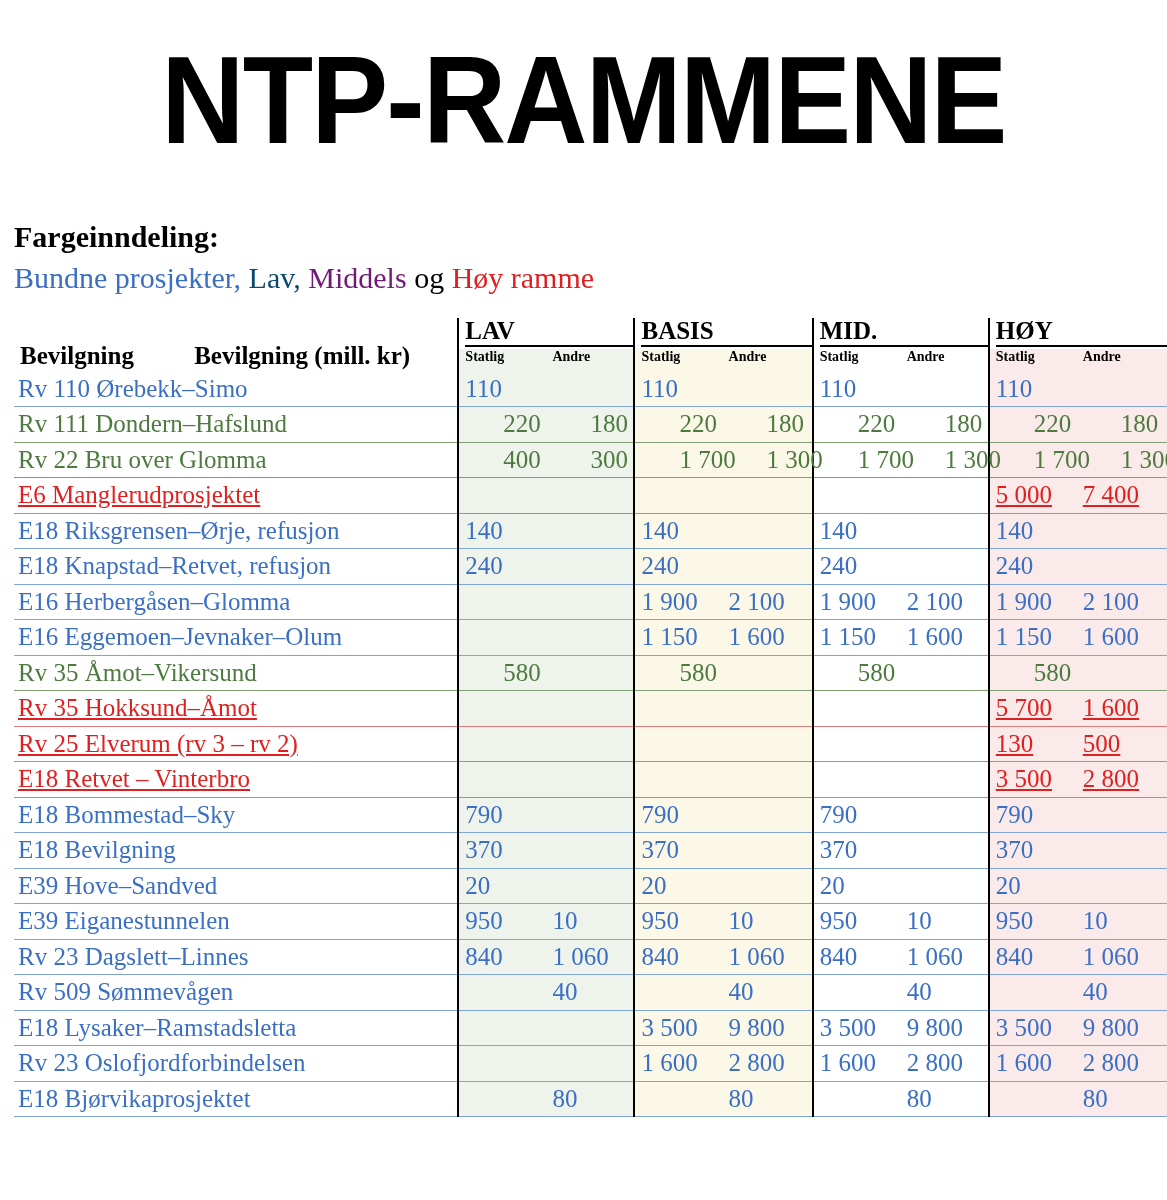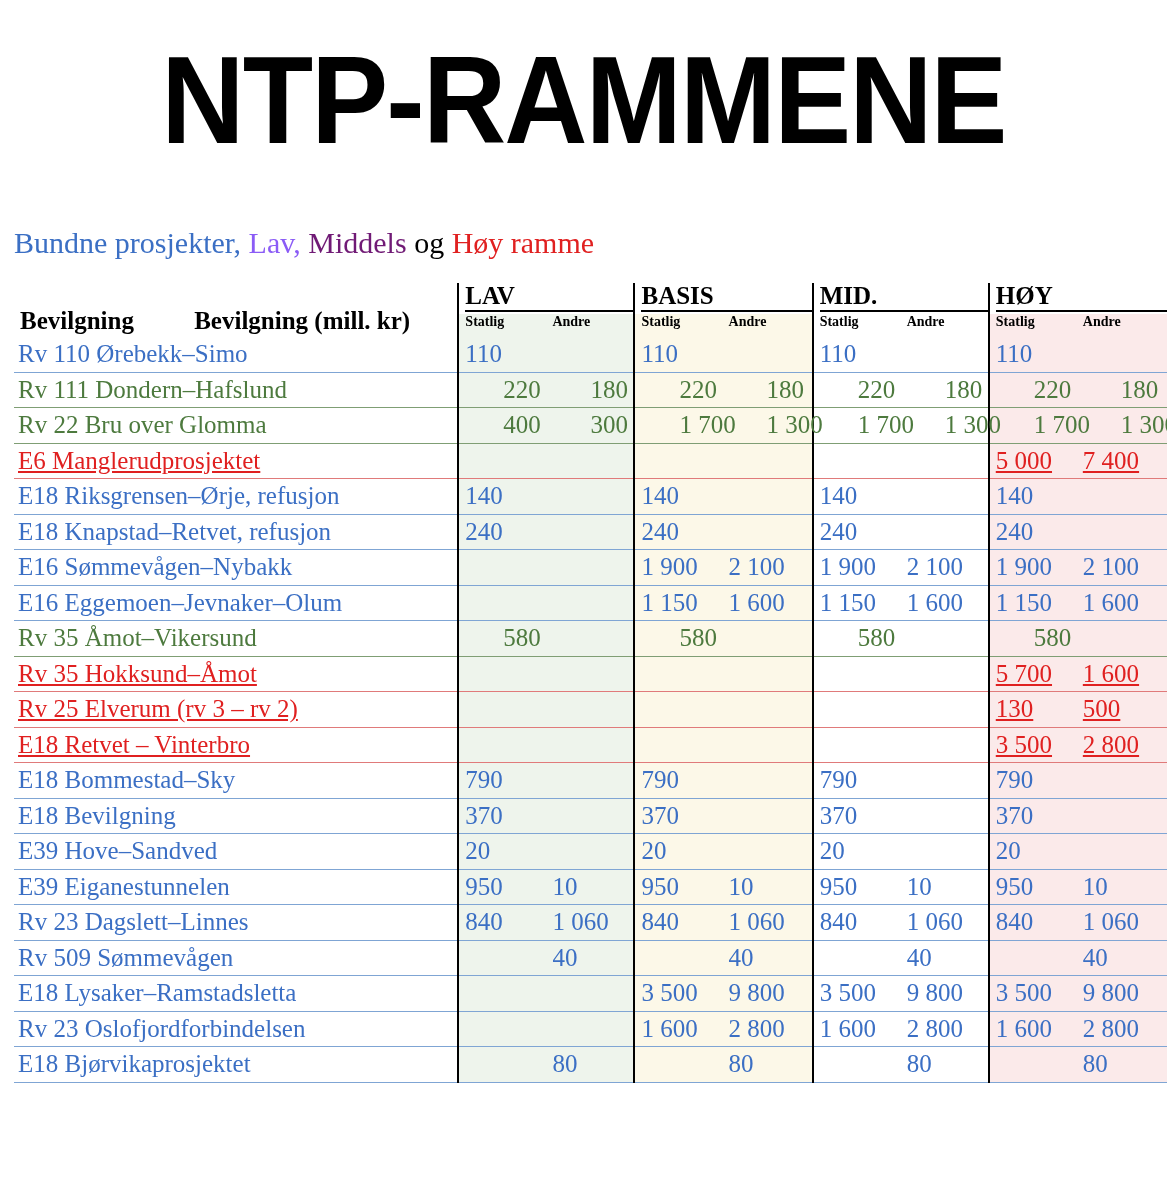--- a/index.html
+++ b/index.html
@@ -39,21 +39,21 @@
     font-size: 30px;
     line-height: 1.15;
   }
   .legend-line {
     font-family: "Liberation Serif", serif;
     font-size: 30px;
     line-height: 1.5;
     white-space: nowrap;
   }
   .c-bundne { color: #3b6fc4; }
-  .c-lav    { color: #8b5cf6; }
+  .c-lav    { color: #0c4a6e; }
   .c-middels{ color: #701a75; }
   .c-hoy    { color: #e02020; }
   .c-black  { color: #000; }
 
   table.main {
     border-collapse: collapse;
     width: 1153px;
     margin: 18px 0 0 14px;
     table-layout: fixed;
     font-family: "Liberation Serif", serif;
@@ -127,20 +127,21 @@
   td.vline-l { border-left: 2px solid #000; }
 </style>
 </head>
 <body>
 
 <div class="page">
 
   <h1 class="title">NTP-RAMMENE</h1>
 
   <div class="legend">
+    <div class="legend-title">Fargeinndeling:</div>
     <div class="legend-line">
       <span class="c-bundne">Bundne prosjekter,</span>
       <span class="c-lav">Lav,</span>
       <span class="c-middels">Middels</span>
       <span class="c-black">og</span>
       <span class="c-hoy">Høy ramme</span>
     </div>
   </div>
 
   <table class="main">
@@ -246,21 +247,21 @@
           <td class="bg-lav vline-l">240</td>
           <td class="bg-lav"></td>
           <td class="bg-bas vline-l">240</td>
           <td class="bg-bas"></td>
           <td class="bg-mid vline-l">240</td>
           <td class="bg-mid"></td>
           <td class="bg-hoy vline-l">240</td>
           <td class="bg-hoy"></td>
         </tr>
         <tr class="row-blue">
-          <td class="strek">E16 Sømmevågen–Nybakk</td>
+          <td class="strek">E16 Herbergåsen–Glomma</td>
           <td class="bg-lav vline-l"></td>
           <td class="bg-lav"></td>
           <td class="bg-bas vline-l">1 900</td>
           <td class="bg-bas">2 100</td>
           <td class="bg-mid vline-l">1 900</td>
           <td class="bg-mid">2 100</td>
           <td class="bg-hoy vline-l">1 900</td>
           <td class="bg-hoy">2 100</td>
         </tr>
         <tr class="row-blue">

